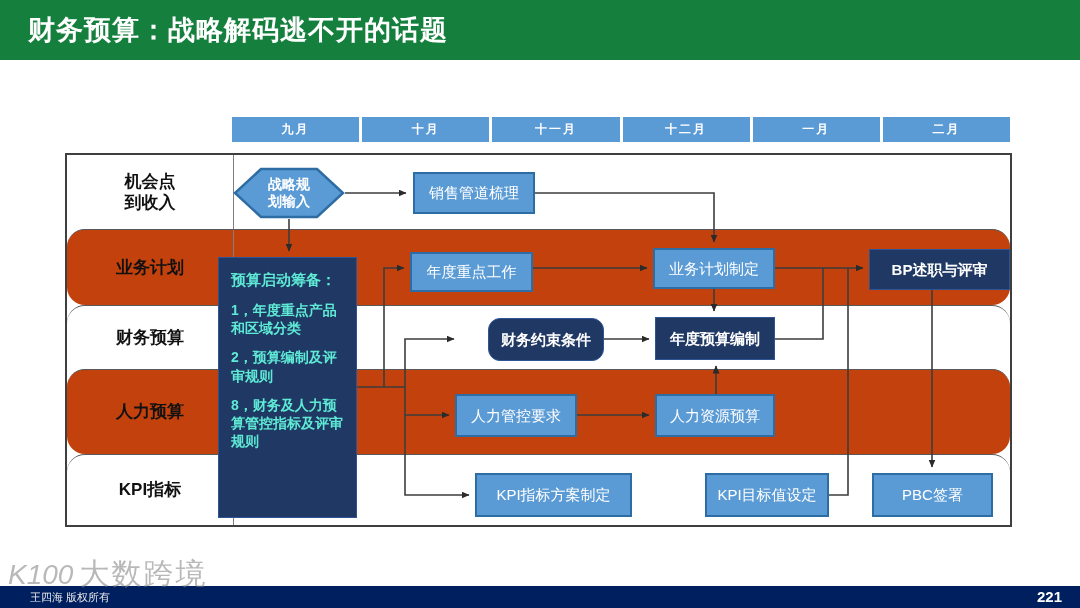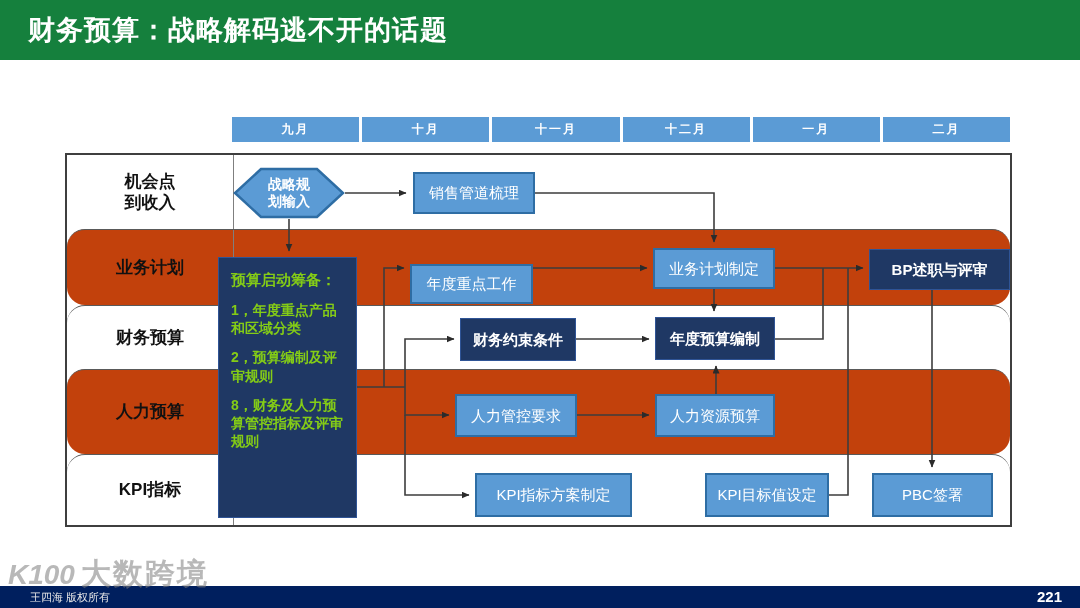--- a/index.html
+++ b/index.html
@@ -27,31 +27,31 @@
 
   
   .node{position:absolute;z-index:3;box-sizing:border-box;display:flex;align-items:center;justify-content:center;text-align:center;color:#fff;font-size:15px;line-height:1.2;}
   .node.blue{background:#5b9bd5;border:2px solid #2e6da4;}
   .node.dark{background:#1f3864;border:1px solid #2f5496;font-weight:bold;text-align:center;}
 
   .hex-wrap{position:absolute;left:233px;top:167px;width:112px;height:52px;z-index:3;}
   .hex-wrap .hex-label{position:absolute;inset:0;display:flex;align-items:center;justify-content:center;color:#fff;font-size:14px;font-weight:bold;line-height:1.25;text-align:center;white-space:pre-line;}
 
   
-  .prep{position:absolute;left:218px;top:257px;width:139px;height:261px;background:#1f3864;border:1px solid #2f5496;box-sizing:border-box;z-index:3;color:#84cc16;padding:13px 10px 8px 12px;text-align:left;}
+  .prep{position:absolute;left:218px;top:257px;width:139px;height:261px;background:#1f3864;border:1px solid #2f5496;box-sizing:border-box;z-index:3;color:#5eead4;padding:13px 10px 8px 12px;text-align:left;}
   .prep .prep-title{font-size:15px;font-weight:bold;}
   .prep .prep-item{font-size:14px;font-weight:bold;line-height:1.3;margin-top:11px;}
 
   
   .footer{position:absolute;left:0;top:586px;width:1080px;height:22px;background:#001f5e;z-index:5;}
   .footer .copyright{position:absolute;left:30px;top:4px;color:#e8e8e8;font-size:11px;}
   .footer .page-num{position:absolute;right:18px;top:2px;color:#fff;font-size:15px;font-weight:bold;}
 
   
-  .watermark{position:absolute;left:8px;top:554px;z-index:20;color:rgba(125,125,125,0.55);font-size:30px;font-weight:bold;letter-spacing:2px;display:flex;align-items:baseline;gap:6px;}
+  .watermark{position:absolute;left:8px;top:554px;z-index:20;color:rgba(125,125,125,0.55);font-size:30px;font-weight:normal;letter-spacing:2px;display:flex;align-items:baseline;gap:6px;}
   .watermark .wm-logo{font-style:italic;font-size:28px;letter-spacing:0;}
 </style>
 </head>
 <body>
 
 <div class="slide">
 
   <div class="title-bar">
     <div class="title">财务预算：战略解码逃不开的话题</div>
   </div>
@@ -119,25 +119,25 @@
 
   <div class="node blue" style="left:413px;top:172px;width:122px;height:42px;">销售管道梳理</div>
 
   <div class="prep">
     <div class="prep-title">预算启动筹备：</div>
     <div class="prep-item">1，年度重点产品和区域分类</div>
     <div class="prep-item">2，预算编制及评审规则</div>
     <div class="prep-item">8，财务及人力预算管控指标及评审规则</div>
   </div>
 
-  <div class="node blue" style="left:410px;top:264px;width:123px;height:40px;">年度重点工作</div>
+  <div class="node blue" style="left:410px;top:252px;width:123px;height:40px;">年度重点工作</div>
   <div class="node blue" style="left:653px;top:248px;width:122px;height:41px;">业务计划制定</div>
   <div class="node dark" style="left:869px;top:249px;width:141px;height:41px;">BP述职与评审</div>
 
-  <div class="node dark" style="left:460px;top:318px;width:116px;height:43px;">财务约束条件</div>
+  <div class="node dark" style="left:488px;top:318px;width:116px;height:43px;border-radius:12px;">财务约束条件</div>
   <div class="node dark" style="left:655px;top:317px;width:120px;height:43px;">年度预算编制</div>
 
   <div class="node blue" style="left:455px;top:394px;width:122px;height:43px;">人力管控要求</div>
   <div class="node blue" style="left:655px;top:394px;width:120px;height:43px;">人力资源预算</div>
 
   <div class="node blue" style="left:475px;top:473px;width:157px;height:44px;">KPI指标方案制定</div>
   <div class="node blue" style="left:705px;top:473px;width:124px;height:44px;">KPI目标值设定</div>
   <div class="node blue" style="left:872px;top:473px;width:121px;height:44px;">PBC签署</div>
 
   <div class="footer">

